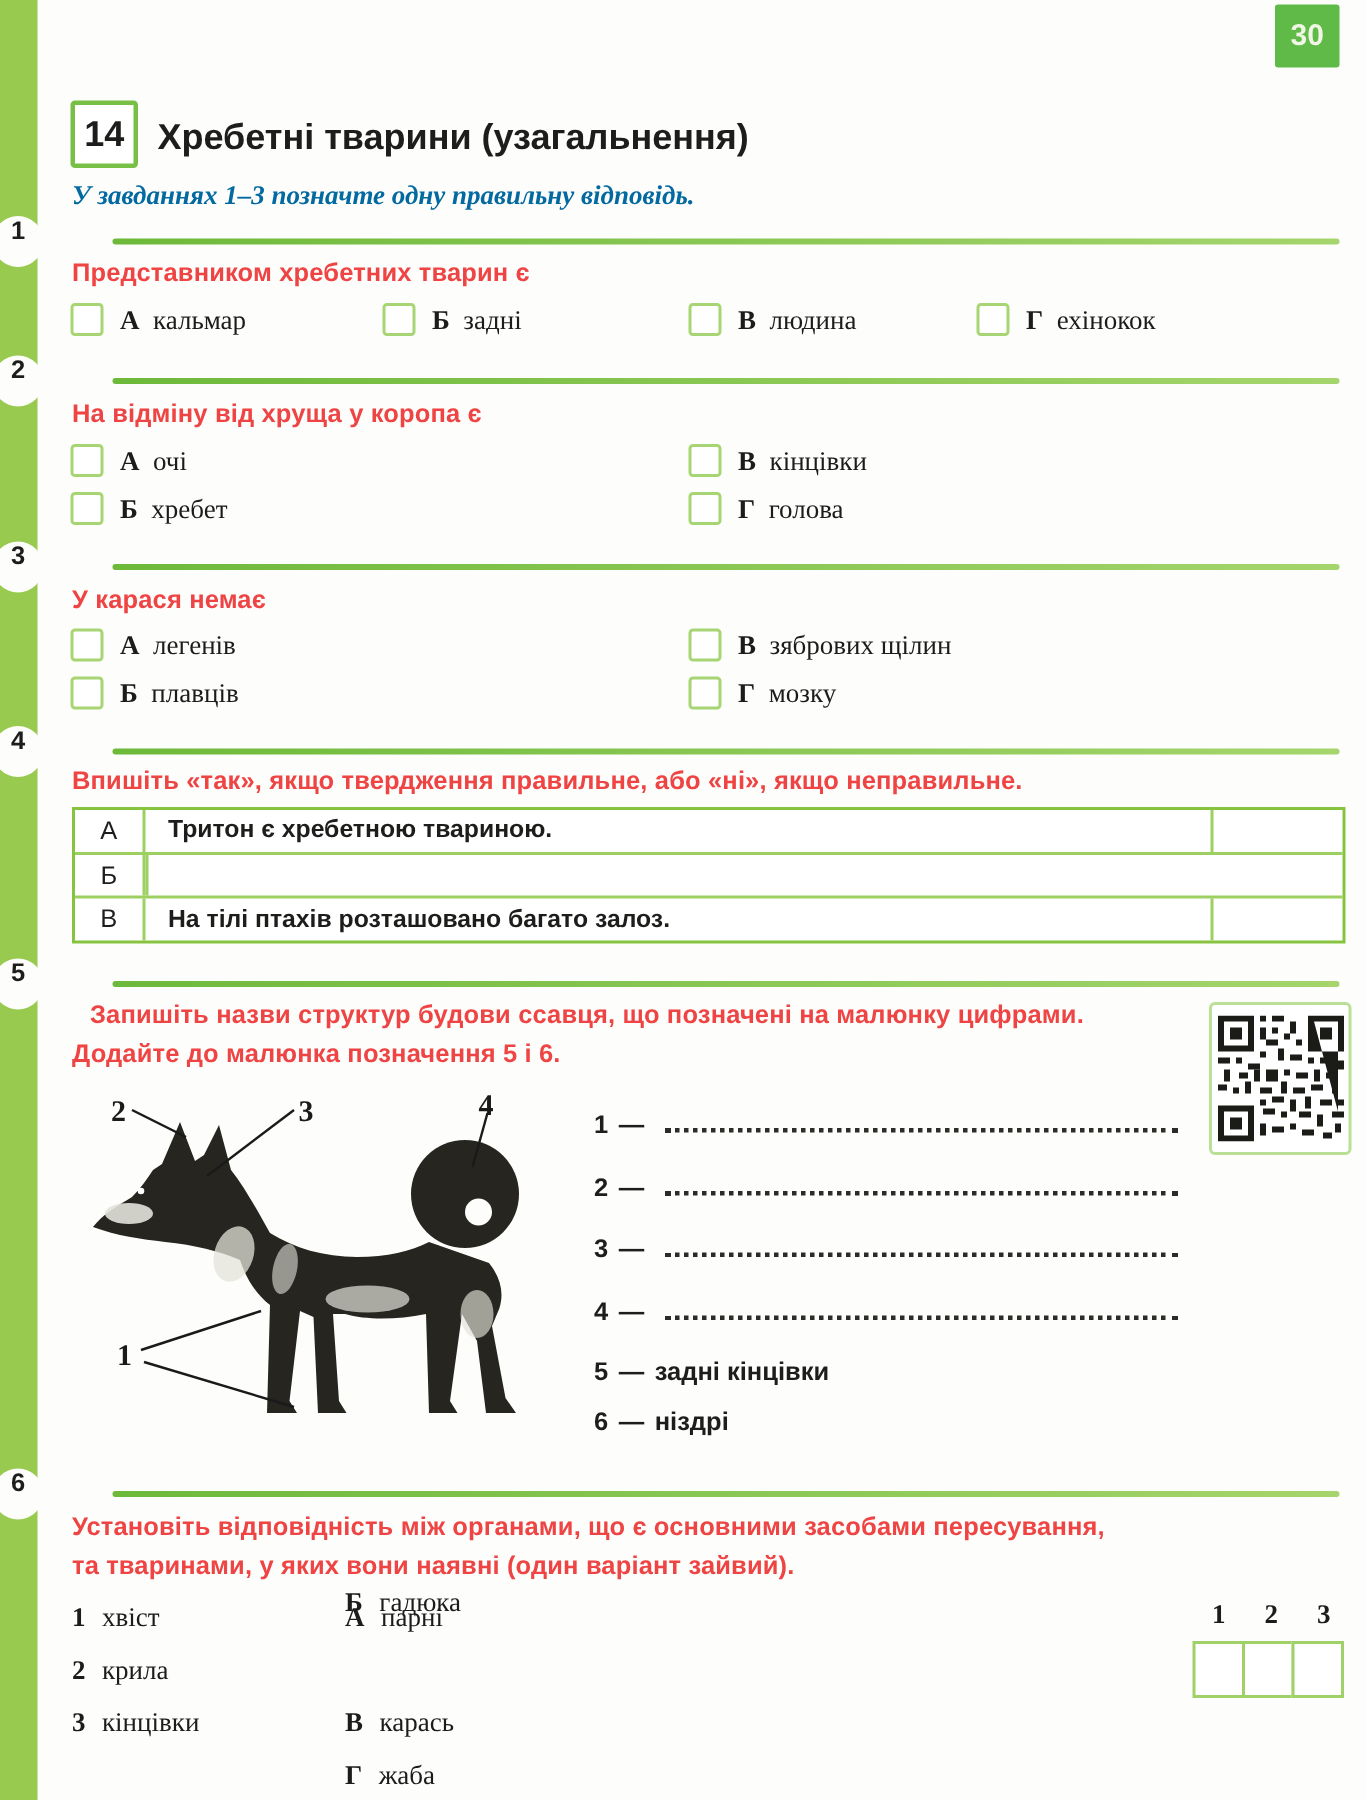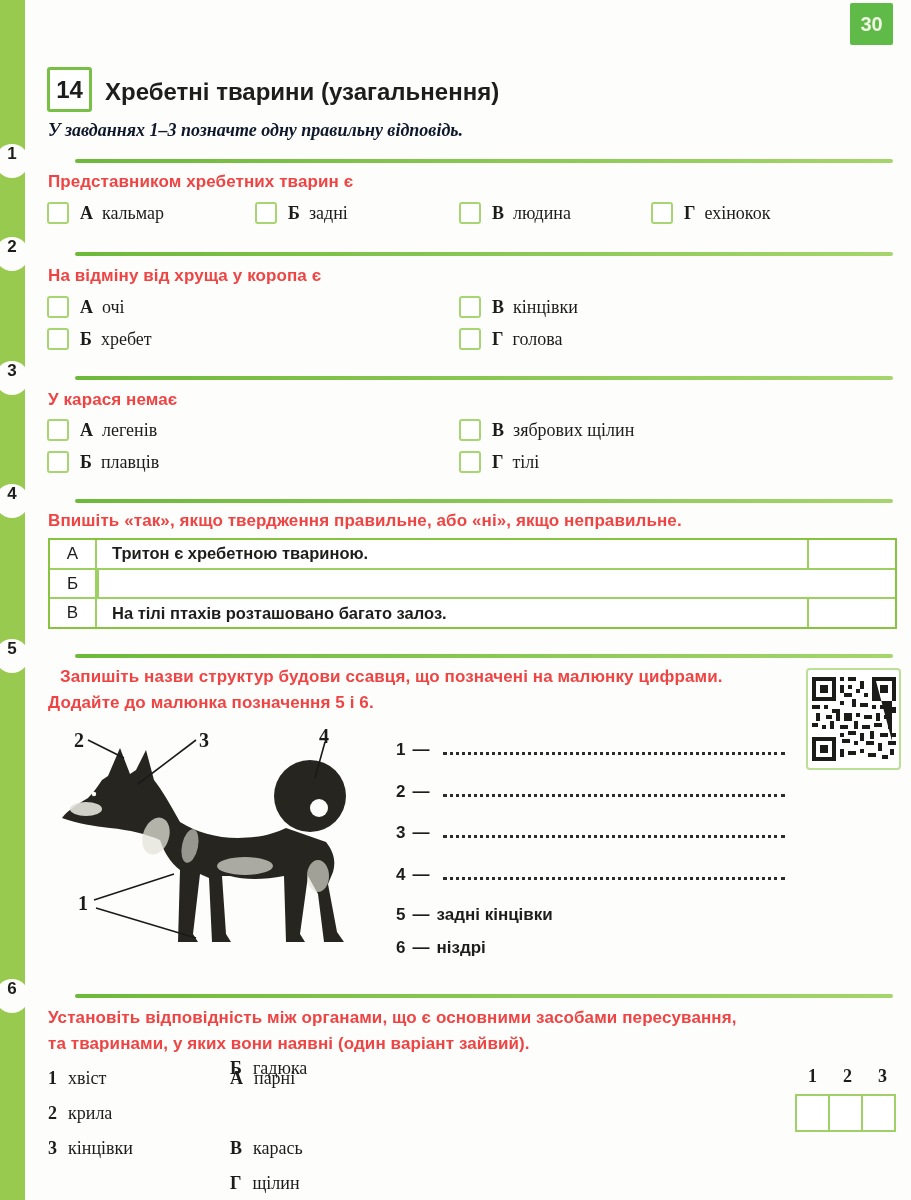--- a/index.html
+++ b/index.html
@@ -10,21 +10,21 @@
 
   .pagebox { position:absolute; left:850px; top:3px; width:43px; height:42px; background:#5FBA47;
              color:#EFF6E3; font:700 20px "Liberation Sans",sans-serif;
              display:flex; align-items:center; justify-content:center; border-radius:2px; }
 
   .lesson-box { position:absolute; left:47px; top:67px; width:45px; height:45px; background:#fff;
                 border:3px solid #77BF45; border-radius:3px; display:flex; align-items:center; justify-content:center;
                 font:700 24px "Liberation Sans",sans-serif; color:#1d1d1b; }
   .title { position:absolute; left:105px; top:78px; font:700 24px "Liberation Sans",sans-serif; color:#1d1d1b; }
 
-  .instr { position:absolute; left:48px; top:120px; font:italic 700 18px "Liberation Serif",serif; color:#0f172a; }
+  .instr { position:absolute; left:48px; top:120px; font:italic 700 18px "Liberation Serif",serif; color:#0369a1; }
 
   .rule { position:absolute; left:75px; width:818px; height:4px; border-radius:2px;
           background:linear-gradient(90deg,#6DB93A,#A5D56C); }
   .notch { position:absolute; left:-5px; width:34px; height:34px; background:#fdfdfb; border-radius:50%;
            text-align:center; line-height:34px; font:700 17px "Liberation Sans",sans-serif; color:#1d1d1b; }
 
   .stem { position:absolute; font:700 17px "Liberation Sans",sans-serif; color:#ef4444; letter-spacing:.1px; }
 
   .opt { position:absolute; display:flex; align-items:center; font:400 18px "Liberation Serif",serif; color:#1c1c1a; }
   .cb  { width:22px; height:22px; border:2px solid #A8D573; border-radius:3px; background:#fff; flex:0 0 auto; }
@@ -135,21 +135,21 @@
   <span class="ow">плавців</span>
 </div>
 <div class="opt" style="left:459px; top:419px">
   <span class="cb"></span>
   <span class="ol">В</span>
   <span class="ow">зябрових щілин</span>
 </div>
 <div class="opt" style="left:459px; top:451px">
   <span class="cb"></span>
   <span class="ol">Г</span>
-  <span class="ow">тілі</span>
+  <span class="ow">мозку</span>
 </div>
 
 <div class="rule" style="top:499px"></div>
 <div class="notch" style="top:484px">4</div>
 <div class="stem" style="left:48px; top:511px">Впишіть «так», якщо твердження правильне, або «ні», якщо неправильне.</div>
 
 <div class="tbl">
   <div class="trow">
     <div class="tletter">А</div>
     <div class="tstmt">Тритон є хребетною твариною.</div>
@@ -341,21 +341,21 @@
 <div class="m-item" style="left:230px; top:1068px">
   <span class="m-key">А</span><span class="m-word">парні</span>
 </div>
 <div class="m-item" style="left:230px; top:1058px">
   <span class="m-key">Б</span><span class="m-word">гадюка</span>
 </div>
 <div class="m-item" style="left:230px; top:1138px">
   <span class="m-key">В</span><span class="m-word">карась</span>
 </div>
 <div class="m-item" style="left:230px; top:1173px">
-  <span class="m-key">Г</span><span class="m-word">щілин</span>
+  <span class="m-key">Г</span><span class="m-word">жаба</span>
 </div>
 
 <div class="grid-head">
   <span>1</span>
   <span>2</span>
   <span>3</span>
 </div>
 <div class="grid-cells">
   <div class="gcell"></div>
   <div class="gcell"></div>

